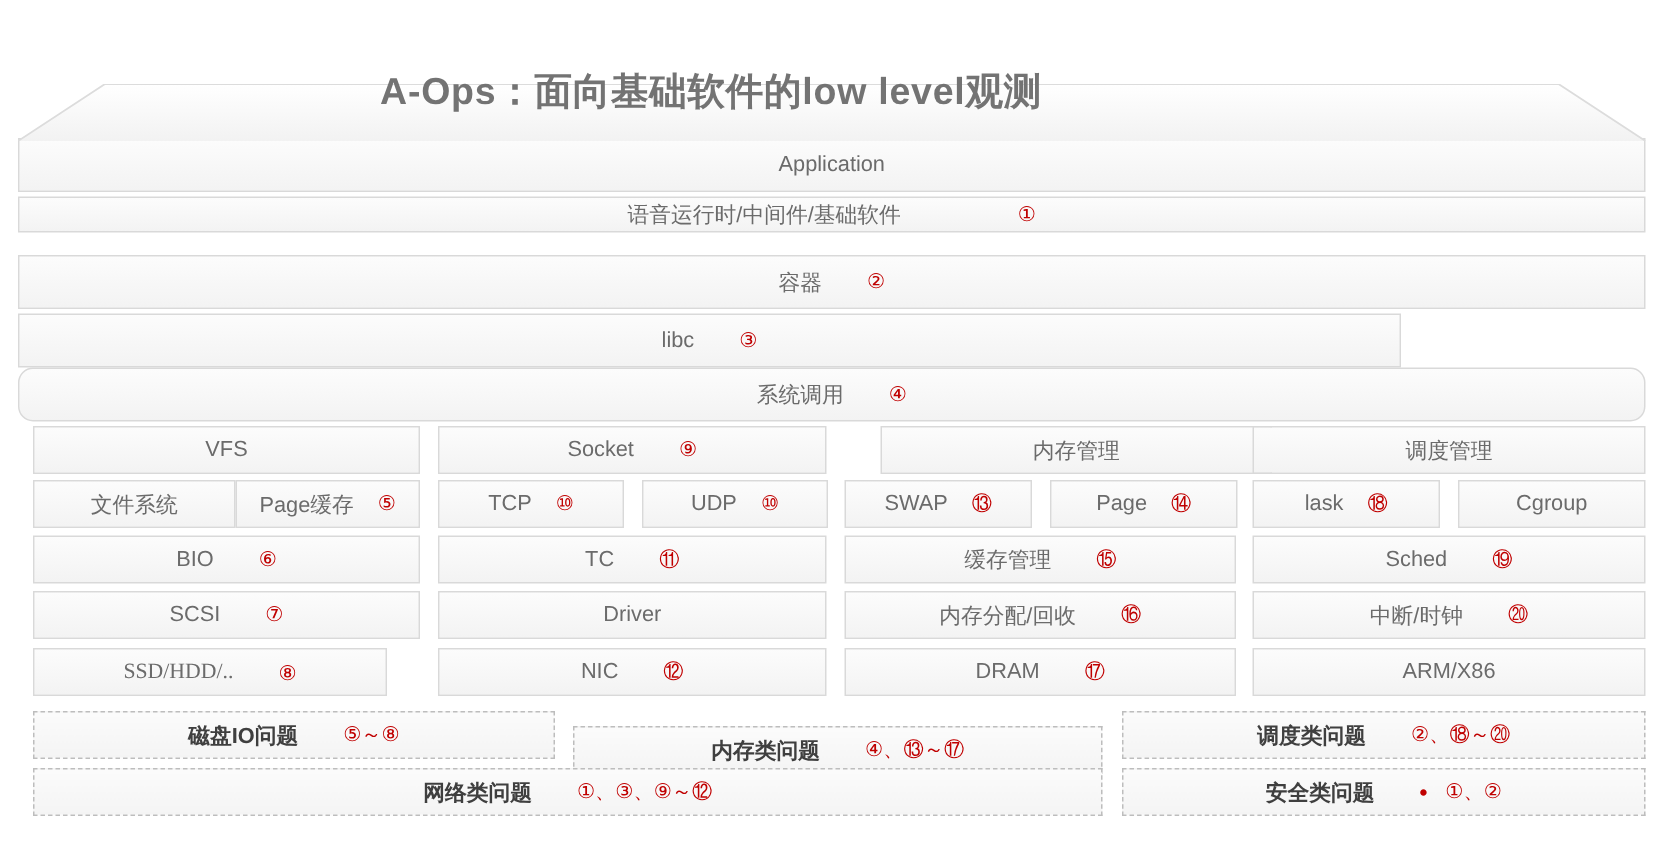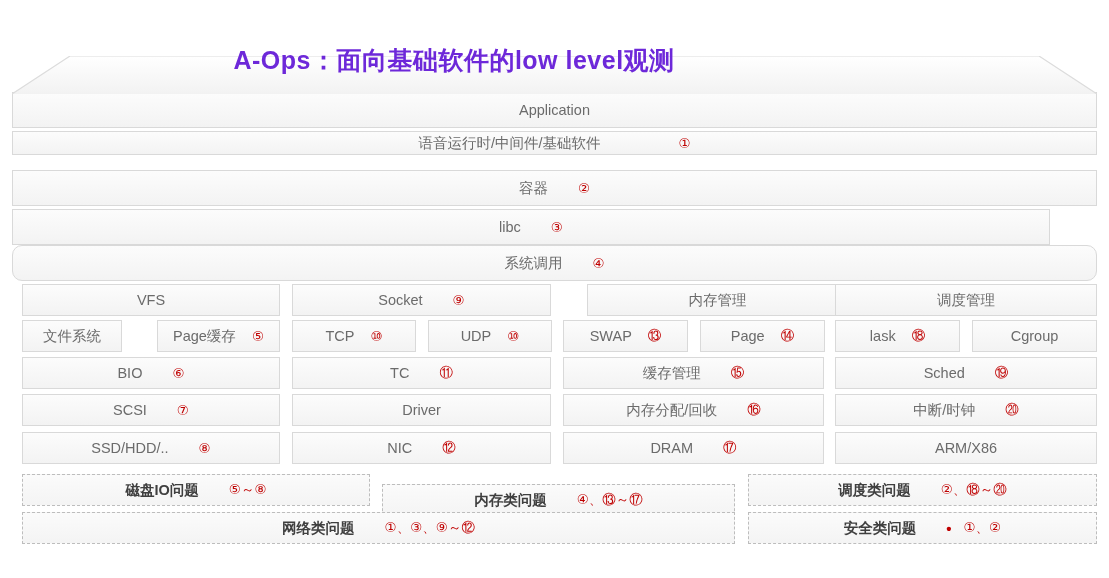--- a/index.html
+++ b/index.html
@@ -18,24 +18,25 @@
 
   
   .title {
     position: absolute;
     left: 0;
     top: 44px;
     width: 908px;
     text-align: center;
     font-size: 25px;
     font-weight: bold;
-    color: #6d28d9;
+    color: #737373;
     letter-spacing: 0.5px;
     z-index: 5;
     white-space: nowrap;
+    padding-left: 20px;
   }
 
   
   .banner {
     position: absolute;
     left: 12px;
     top: 56px;
     width: 1085px;
     height: 38px;
     background: linear-gradient(180deg, #ffffff 0%, #f2f2f2 100%);
@@ -119,50 +120,50 @@
       <span class="lbl">Application</span>
     </div>
     <div class="bar" style="left: 12px; top: 131px; width: 1085px; height: 24px; gap: 48px;">
       <span class="lbl">语音运行时/中间件/基础软件</span>
       <span class="num">①</span>
     </div>
     <div class="bar" style="left: 12px; top: 170px; width: 1085px; height: 36px;">
       <span class="lbl">容器</span>
       <span class="num">②</span>
     </div>
-    <div class="bar" style="left: 12px; top: 209px; width: 1038px; height: 36px;">
+    <div class="bar" style="left: 12px; top: 209px; width: 922px; height: 36px;">
       <span class="lbl">libc</span>
       <span class="num">③</span>
     </div>
     <div class="bar" style="left: 12px; top: 245px; width: 1085px; height: 36px; border-radius: 10px;">
       <span class="lbl">系统调用</span>
       <span class="num">④</span>
     </div>
   </div>
 
 <div id="grid-cols">
     <div class="bar" style="left: 22px; top: 284px; width: 258px; height: 32px;">
       <span class="lbl">VFS</span>
     </div>
-    <div class="bar" style="left: 22px; top: 320px; width: 100px; height: 32px;">
+    <div class="bar" style="left: 22px; top: 320px; width: 135px; height: 32px;">
       <span class="lbl">文件系统</span>
     </div>
     <div class="bar" style="left: 157px; top: 320px; width: 123px; height: 32px;">
       <span class="lbl">Page缓存</span>
       <span class="num tight">⑤</span>
     </div>
     <div class="bar" style="left: 22px; top: 357px; width: 258px; height: 32px;">
       <span class="lbl">BIO</span>
       <span class="num">⑥</span>
     </div>
     <div class="bar" style="left: 22px; top: 394px; width: 258px; height: 32px;">
       <span class="lbl">SCSI</span>
       <span class="num">⑦</span>
     </div>
-    <div class="bar" style="left: 22px; top: 432px; width: 258px; height: 32px;">
+    <div class="bar" style="left: 22px; top: 432px; width: 236px; height: 32px; font-family: Liberation Serif, serif;">
       <span class="lbl">SSD/HDD/..</span>
       <span class="num">⑧</span>
     </div>
     <div class="bar" style="left: 292px; top: 284px; width: 259px; height: 32px;">
       <span class="lbl">Socket</span>
       <span class="num">⑨</span>
     </div>
     <div class="bar" style="left: 292px; top: 320px; width: 124px; height: 32px;">
       <span class="lbl">TCP</span>
       <span class="num tight">⑩</span>

